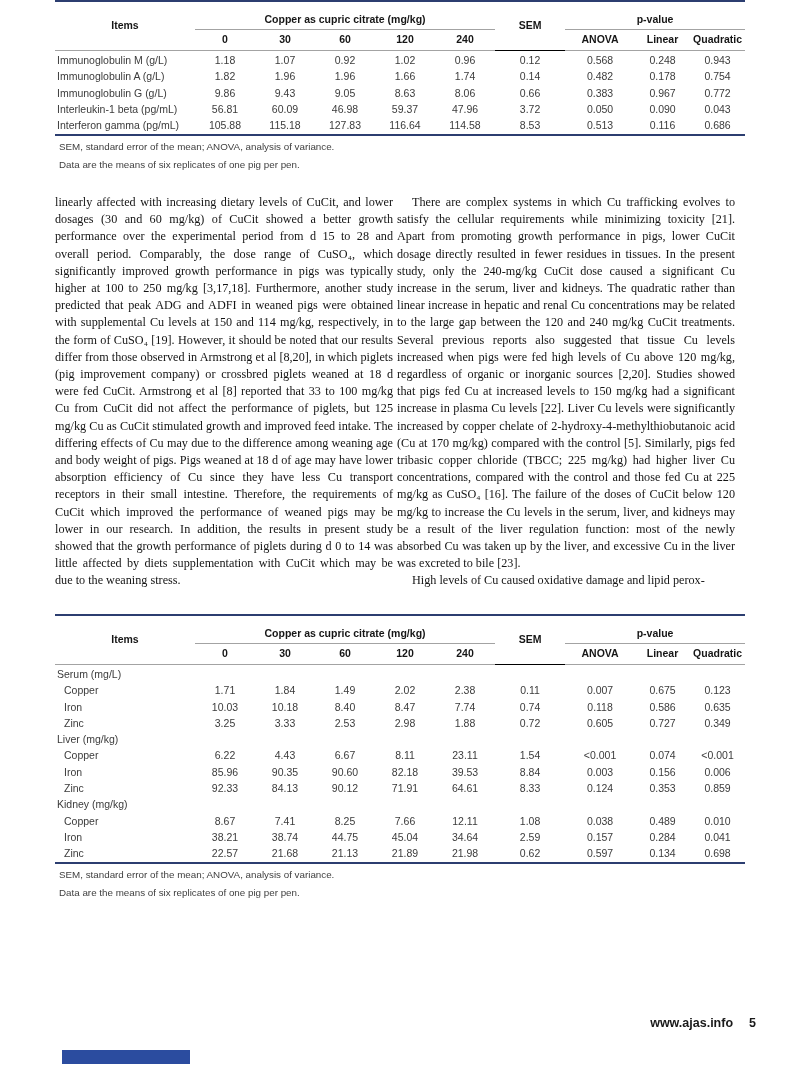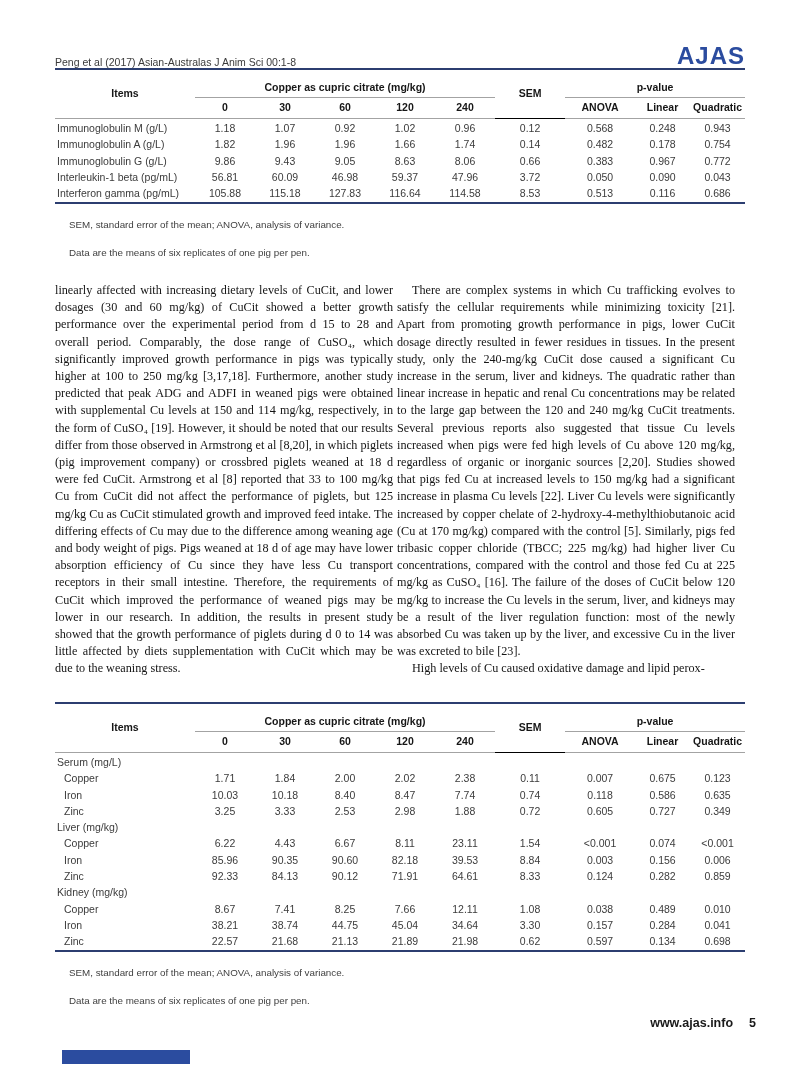--- a/index.html
+++ b/index.html
@@ -28,21 +28,21 @@
   th.span-h { text-align:center; padding-top:12px; padding-bottom:3px; border-bottom:1px solid #a3a3a3; }
   tr.subhead th { text-align:center; padding-top:4px; padding-bottom:5px; border-bottom:1px solid #a3a3a3; }
   tbody td { color:#3b3b3b; padding-top:2.4px; padding-bottom:2.4px; }
   tbody td.item { text-align:left; }
   tbody td.item.ind { padding-left:9px; }
   tbody td.num { text-align:center; }
   tbody tr.group td { text-align:left; }
   tbody tr:first-child td { padding-top:4px;margin-left:26px; }
 
   .footnotes { margin:4px 55px 0 55px; }
-  .footnotes p { margin:14px; font-size:9.8px; line-height:13.5px; color:#3f3f3f; }
+  .footnotes p { margin:4px; font-size:9.8px; line-height:13.5px; color:#3f3f3f; }
 
   .body-text {
     display:flex; gap:4px; margin:23px 55px 0 55px; height:420px; overflow:hidden;
   }
   .col {
     width:338px; font-family:"Liberation Serif","DejaVu Serif",serif;
     font-size:12.2px; line-height:17.2px; text-align:justify; color:#141414;
   }
   .col p { margin:0; }
   .col p.indent { text-indent:15px; }
@@ -54,24 +54,20 @@
   .page-num { margin-left:16px; color:#1a1a1a; }
   .footer-bar {
     position:absolute; left:62px; top:1050px; width:128px; height:14px; background:#2b4c9f;
   }
 </style>
 </head>
 <body>
 
 <div class="page">
 
-  <div class="page-header">
-    <span class="running-head">Peng et al (2017) Asian-Australas J Anim Sci 00:1-8</span>
-    <span class="logo">AJAS</span>
-  </div>
 
   <div class="table-wrap">
     <table>
       <colgroup>
         <col style="width:140px">
           <col style="width:60px">
           <col style="width:60px">
           <col style="width:60px">
           <col style="width:60px">
           <col style="width:60px">
@@ -210,21 +206,21 @@
         </tr>
       </thead>
       <tbody>
           <tr class="group">
             <td colspan="10">Serum (mg/L)</td>
           </tr>
           <tr>
             <td class="item ind">Copper</td>
             <td class="num">1.71</td>
             <td class="num">1.84</td>
-            <td class="num">2.00</td>
+            <td class="num">1.49</td>
             <td class="num">2.02</td>
             <td class="num">2.38</td>
             <td class="num">0.11</td>
             <td class="num">0.007</td>
             <td class="num">0.675</td>
             <td class="num">0.123</td>
           </tr>
           <tr>
             <td class="item ind">Iron</td>
             <td class="num">10.03</td>
@@ -278,21 +274,21 @@
           </tr>
           <tr>
             <td class="item ind">Zinc</td>
             <td class="num">92.33</td>
             <td class="num">84.13</td>
             <td class="num">90.12</td>
             <td class="num">71.91</td>
             <td class="num">64.61</td>
             <td class="num">8.33</td>
             <td class="num">0.124</td>
-            <td class="num">0.282</td>
+            <td class="num">0.353</td>
             <td class="num">0.859</td>
           </tr>
           <tr class="group">
             <td colspan="10">Kidney (mg/kg)</td>
           </tr>
           <tr>
             <td class="item ind">Copper</td>
             <td class="num">8.67</td>
             <td class="num">7.41</td>
             <td class="num">8.25</td>
@@ -303,21 +299,21 @@
             <td class="num">0.489</td>
             <td class="num">0.010</td>
           </tr>
           <tr>
             <td class="item ind">Iron</td>
             <td class="num">38.21</td>
             <td class="num">38.74</td>
             <td class="num">44.75</td>
             <td class="num">45.04</td>
             <td class="num">34.64</td>
-            <td class="num">3.30</td>
+            <td class="num">2.59</td>
             <td class="num">0.157</td>
             <td class="num">0.284</td>
             <td class="num">0.041</td>
           </tr>
           <tr>
             <td class="item ind">Zinc</td>
             <td class="num">22.57</td>
             <td class="num">21.68</td>
             <td class="num">21.13</td>
             <td class="num">21.89</td>

